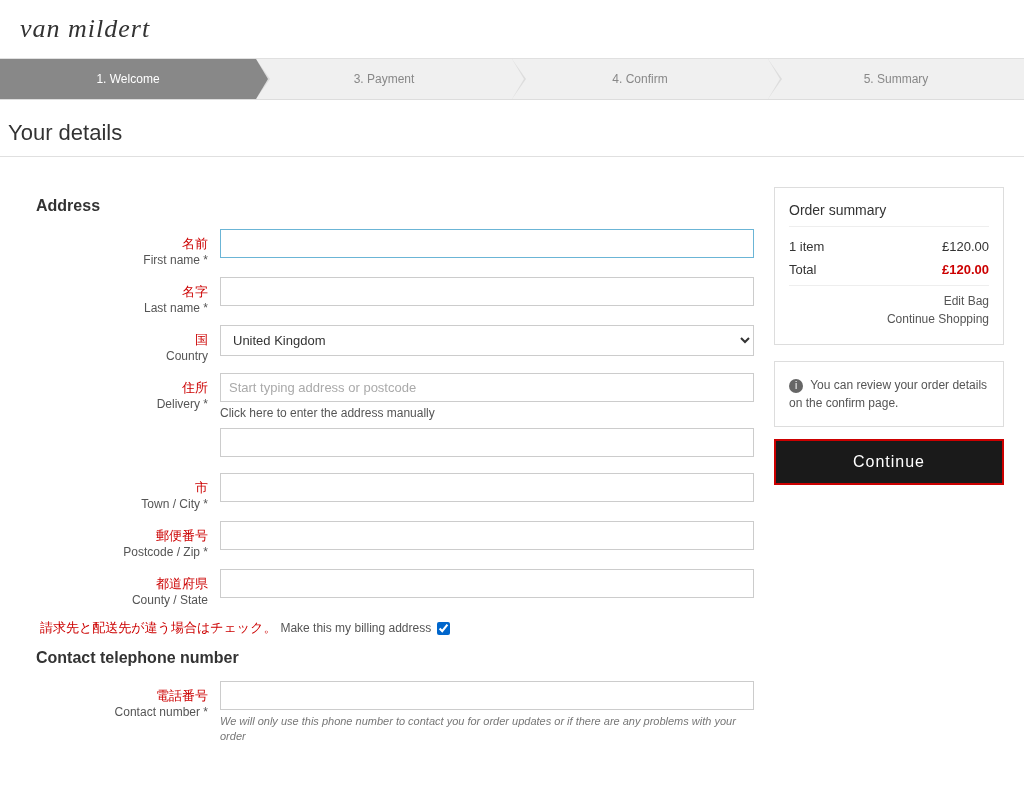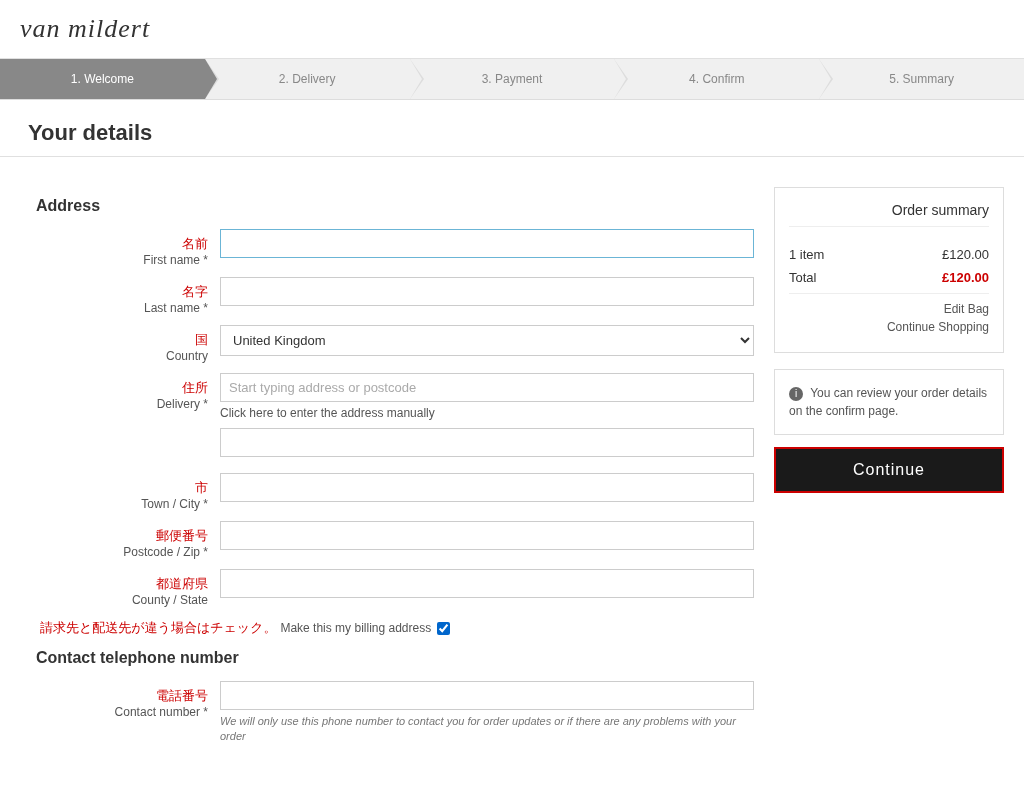--- a/index.html
+++ b/index.html
@@ -38,21 +38,21 @@
       border-left: 14px solid #ddd;
       z-index: 1;
     }
 
     
     .main-container { display: flex; padding: 20px; gap: 20px; max-width: 1024px; }
     .form-section { flex: 1; }
     .sidebar { width: 230px; flex-shrink: 0; }
 
     
-    .page-title { font-size: 22px; font-weight: bold; padding: 20px 28px 10px; border-bottom: 1px solid #e0e0e0; margin-bottom: 10px; }
+    .page-title { font-size: 22px; font-weight: normal; padding: 20px 8px 10px; border-bottom: 1px solid #e0e0e0; margin-bottom: 10px; }
 
     
     .section-heading { font-size: 16px; font-weight: bold; margin-bottom: 14px; margin-top: 10px; margin-left: 16px; }
 
     
     .form-row { display: flex; align-items: flex-start; margin-bottom: 10px; }
     .label-col { width: 200px; text-align: right; padding-right: 12px; padding-top: 6px; flex-shrink: 0; }
     .label-jp { color: #cc0000; font-size: 13px; display: block; }
     .label-en { font-size: 12px; color: #555; display: block; }
     .input-col { flex: 1; }
@@ -72,21 +72,21 @@
 
     .checkbox-row { display: flex; align-items: center; margin: 12px 0; padding-left: 20px; }
     .checkbox-label-jp { color: #cc0000; font-size: 13px; margin-right: 4px; }
     .checkbox-label-en { font-size: 12px; color: #555; margin-right: 6px; }
     .checkbox-row input[type="checkbox"] { accent-color: #0066cc; }
 
     .note-text { font-size: 11px; color: #777; font-style: italic; margin-top: 4px; line-height: 1.4; }
 
     
     .order-summary-box { border: 1px solid #ddd; padding: 14px; margin-bottom: 16px; }
-    .order-summary-title { text-align: right; font-size: 14px; margin-bottom: 20px; border-bottom: 1px solid #eee; padding-bottom: 8px; }
+    .order-summary-title { text-align: left; font-size: 14px; margin-bottom: 12px; border-bottom: 1px solid #eee; padding-bottom: 8px; }
     .summary-row { display: flex; justify-content: space-between; font-size: 13px; margin-bottom: 8px; }
     .summary-total { color: #cc0000; font-weight: bold; }
     .summary-links { text-align: right; margin-top: 8px; border-top: 1px solid #eee; padding-top: 8px; }
     .summary-link { display: block; font-size: 12px; color: #555; text-decoration: none; margin-bottom: 4px; cursor: pointer; }
 
     .info-box { border: 1px solid #ddd; padding: 14px; margin-bottom: 12px; font-size: 12px; color: #555; line-height: 1.5; }
     .info-icon { display: inline-block; background: #666; color: #fff; border-radius: 50%; width: 14px; height: 14px; text-align: center; line-height: 14px; font-size: 10px; margin-right: 4px; }
 
     .continue-btn {
       width: 100%;
@@ -101,21 +101,20 @@
   </style>
 </head>
 <body>
 
 <div class="header">
   <div class="logo">van mildert</div>
 </div>
 
 <div class="progress-bar">
   <div class="progress-step active">1. Welcome</div>
-  <div class="progress-step">2. Delivery</div>
   <div class="progress-step">3. Payment</div>
   <div class="progress-step">4. Confirm</div>
   <div class="progress-step">5. Summary</div>
 </div>
 
 <div class="page-title">Your details</div>
 
 <div class="main-container">
 
   <div class="form-section">

